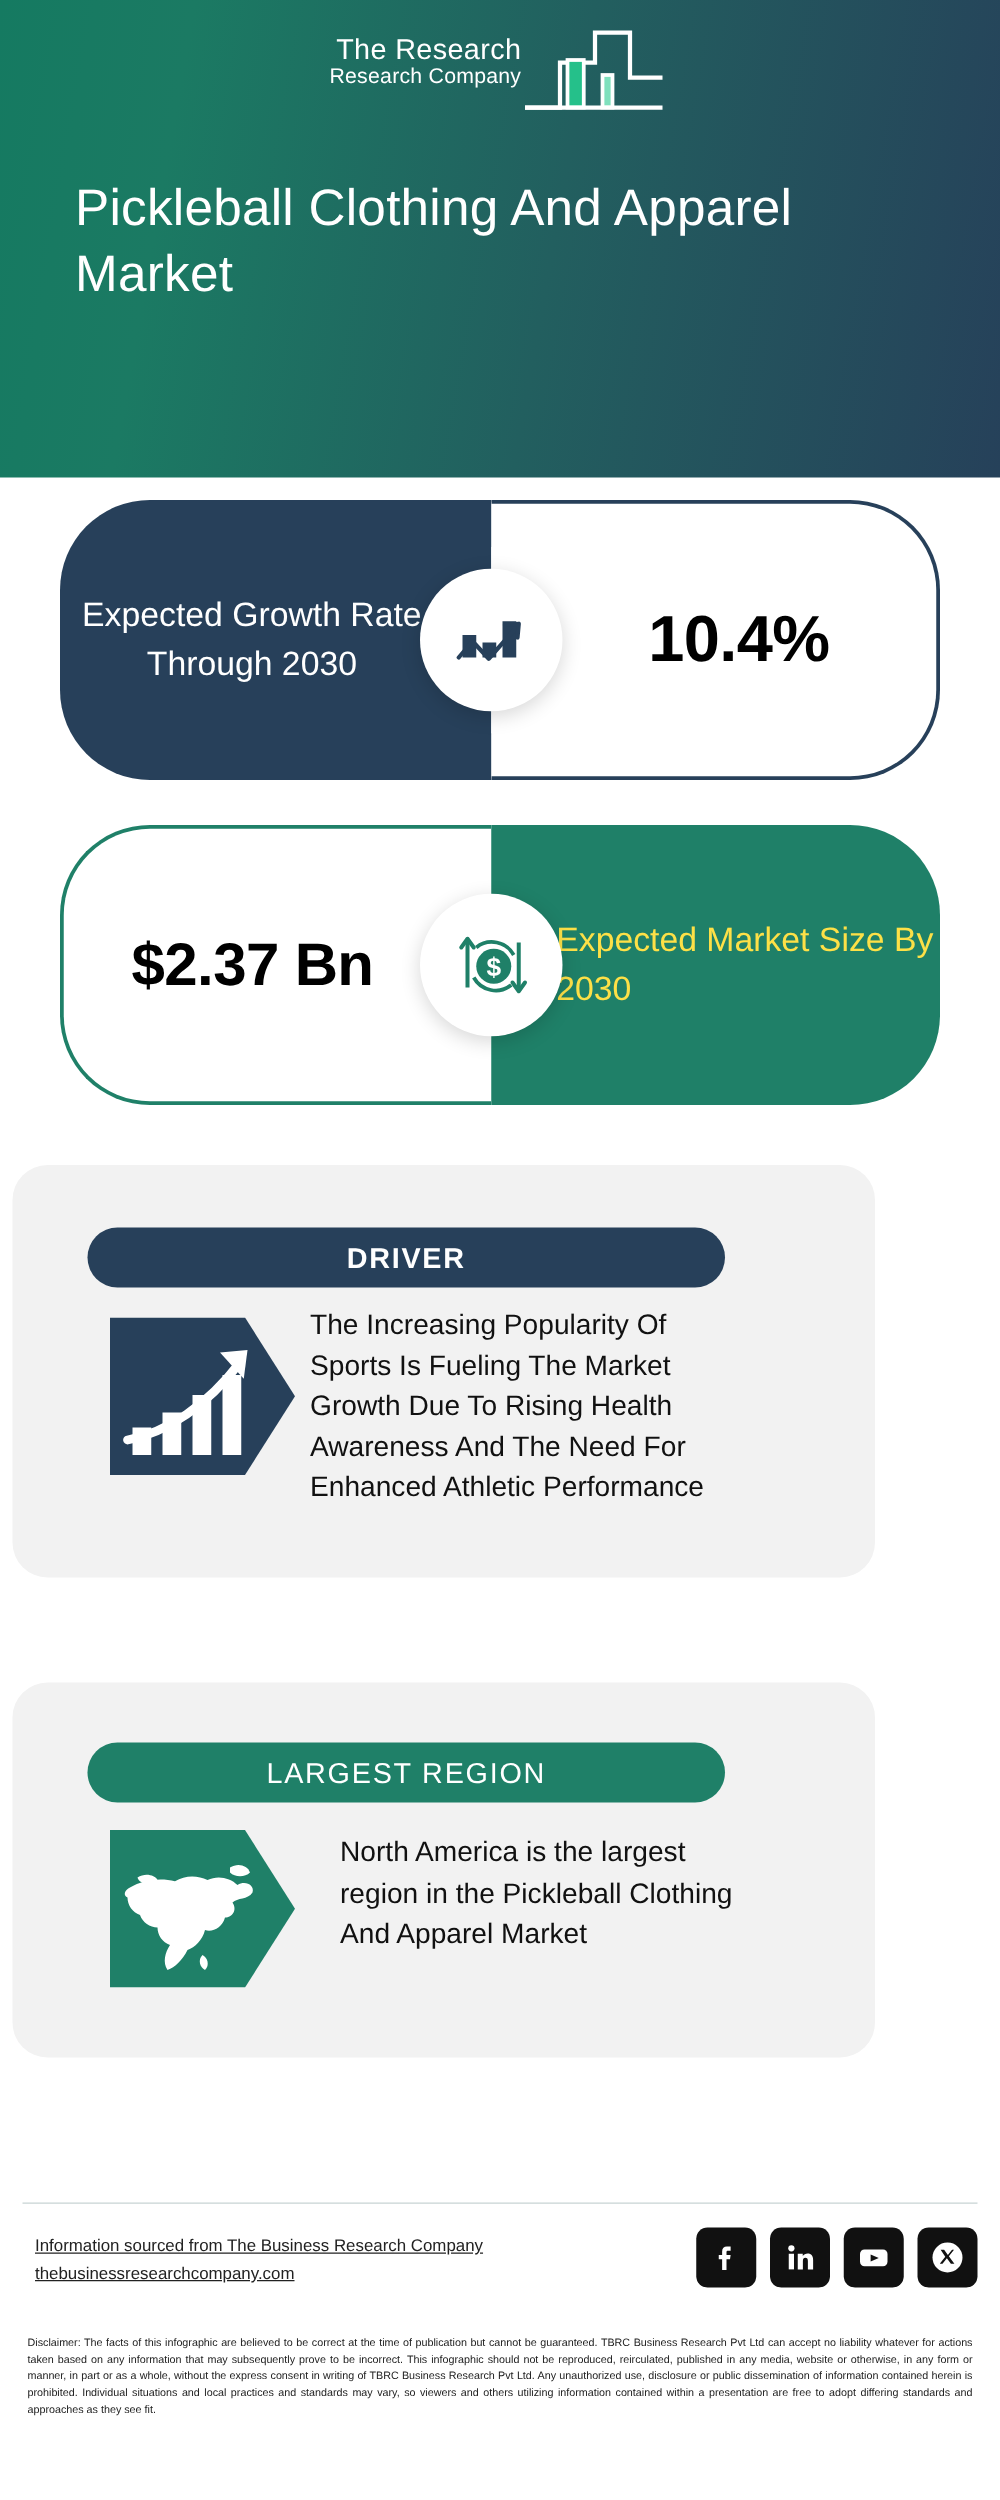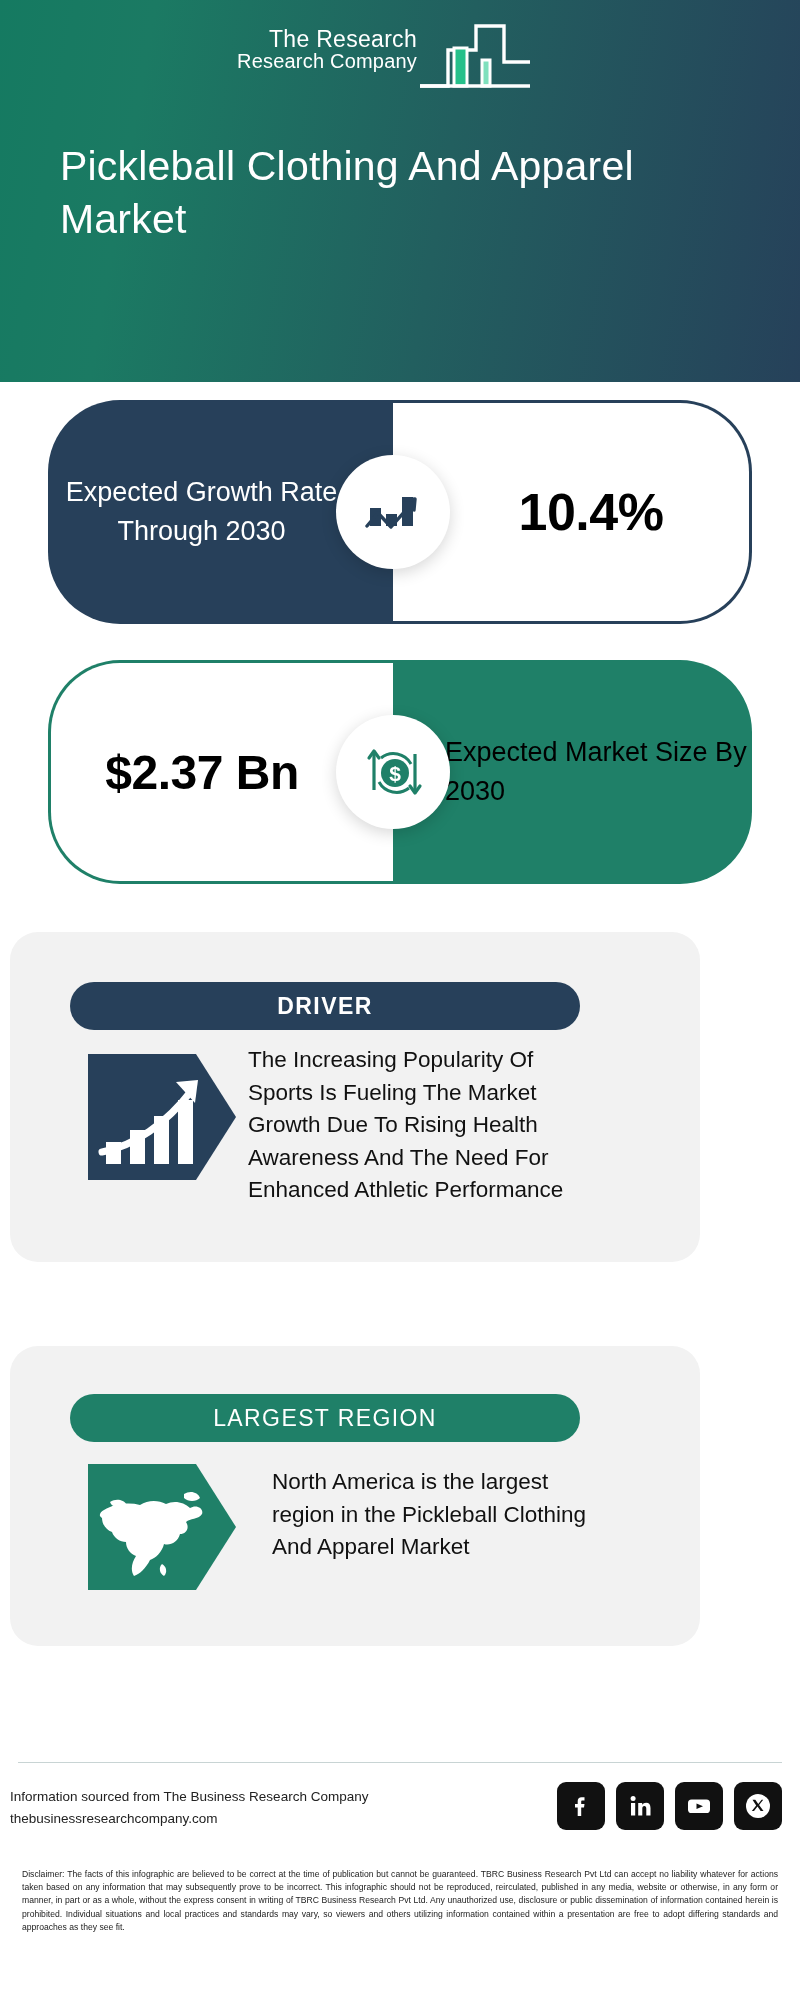--- a/index.html
+++ b/index.html
@@ -14,21 +14,21 @@
   
   .header {
     position:absolute; left:0; top:0; width:800px; height:382px;
     background:linear-gradient(100deg,#157a61 0%,#1b7a63 18%,#225f5f 55%,#26415a 100%);
   }
   .logo {
     position:absolute; left:222px; top:20px; width:310px; height:75px;
   }
   .logo-text { position:absolute; left:0; top:6px; width:195px; text-align:right; }
   .logo-l1 { color:#ffffff; font-size:23px; letter-spacing:.3px; line-height:26px; font-weight:400; }
-  .logo-l2 { color:#ffffff; font-size:20px; letter-spacing:.2px; line-height:18px; font-weight:400; }
+  .logo-l2 { color:#ffffff; font-size:17px; letter-spacing:.2px; line-height:18px; font-weight:400; }
   .logo-mark { position:absolute; left:196px; top:0px; width:114px; height:72px; }
 
   .title {
     position:absolute; left:60px; top:140px; width:680px;
     text-align:left; color:#ffffff;
     font-size:41px; line-height:53px; font-weight:400;
     letter-spacing:.2px;
   }
 
   
@@ -62,21 +62,21 @@
     display:flex; align-items:center; justify-content:center;
   }
   .c2-val { color:#000000; font-size:48px; font-weight:bold; letter-spacing:-.5px; padding-right:40px; }
   .c2-right {
     position:absolute; left:345px; top:0; width:359px; height:224px;
     background:#1f8068;
     border-radius:0 72px 72px 0;
     display:flex; align-items:center; justify-content:center;
   }
   .c2-right-txt {
-    color:#000000; font-size:27px; line-height:39px; text-align:left; font-weight:400;
+    color:#fde047; font-size:27px; line-height:39px; text-align:left; font-weight:400;
     padding-left:52px; width:100%;
   }
 
   .badge {
     position:absolute; width:114px; height:114px; border-radius:50%;
     background:#ffffff; top:55px; left:288px;
     box-shadow:0 4px 16px rgba(0,0,0,.16);
     display:flex; align-items:center; justify-content:center;
     z-index:5;
   }
@@ -105,22 +105,22 @@
 
   .sec-text {
     position:absolute; color:#111111; font-size:22.5px; line-height:32.5px; font-weight:400;
   }
   .sec-text-driver { left:238px; top:112px; width:340px; }
   .sec-text-region { left:238px; top:120px; width:330px;margin-left:24px; }
 
   
   .foot-rule { position:absolute; left:18px; top:1762px; width:764px; height:1px; background:#c8d4d4; }
   .foot-src {
-    position:absolute; left:10px; top:1786px; width:470px;
-    color:#222222; font-size:13.5px; line-height:22px; font-weight:400;
+    position:absolute; left:28px; top:1786px; width:470px;
+    color:#222222; font-size:13.5px; line-height:22px; font-weight:400;text-decoration:underline;
   }
   .socials { position:absolute; right:18px; top:1782px; display:flex; gap:11px; }
   .soc { width:48px; height:48px; border-radius:9px; background:#111111;
          display:flex; align-items:center; justify-content:center; }
   .disclaimer {
     position:absolute; left:22px; top:1868px; width:756px;
     color:#222222; font-size:8.6px; line-height:13.2px; text-align:justify; font-weight:400;
   }
 </style>
 </head>

